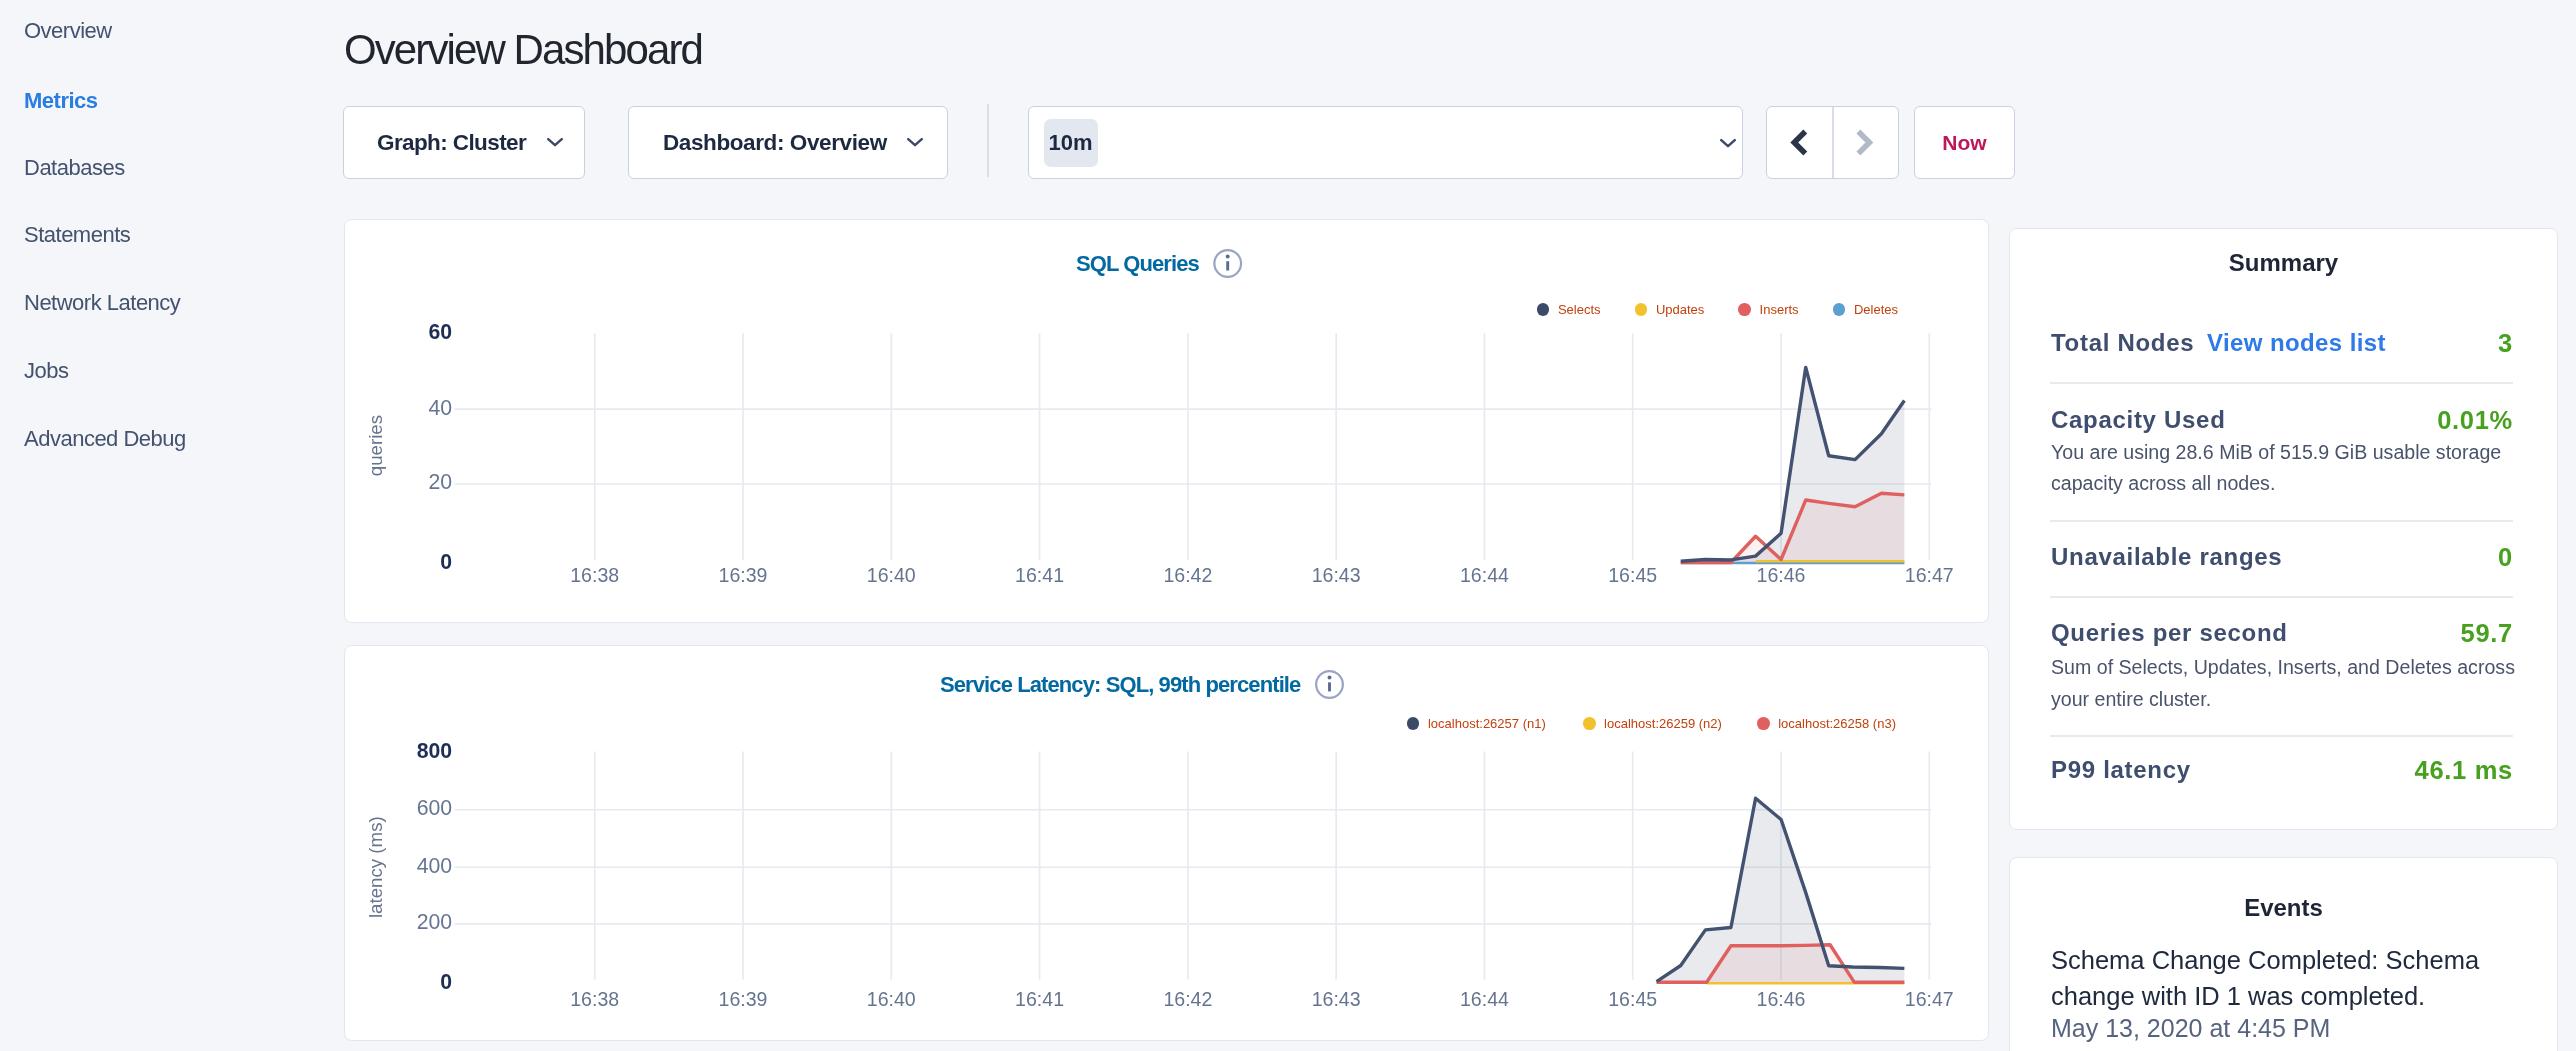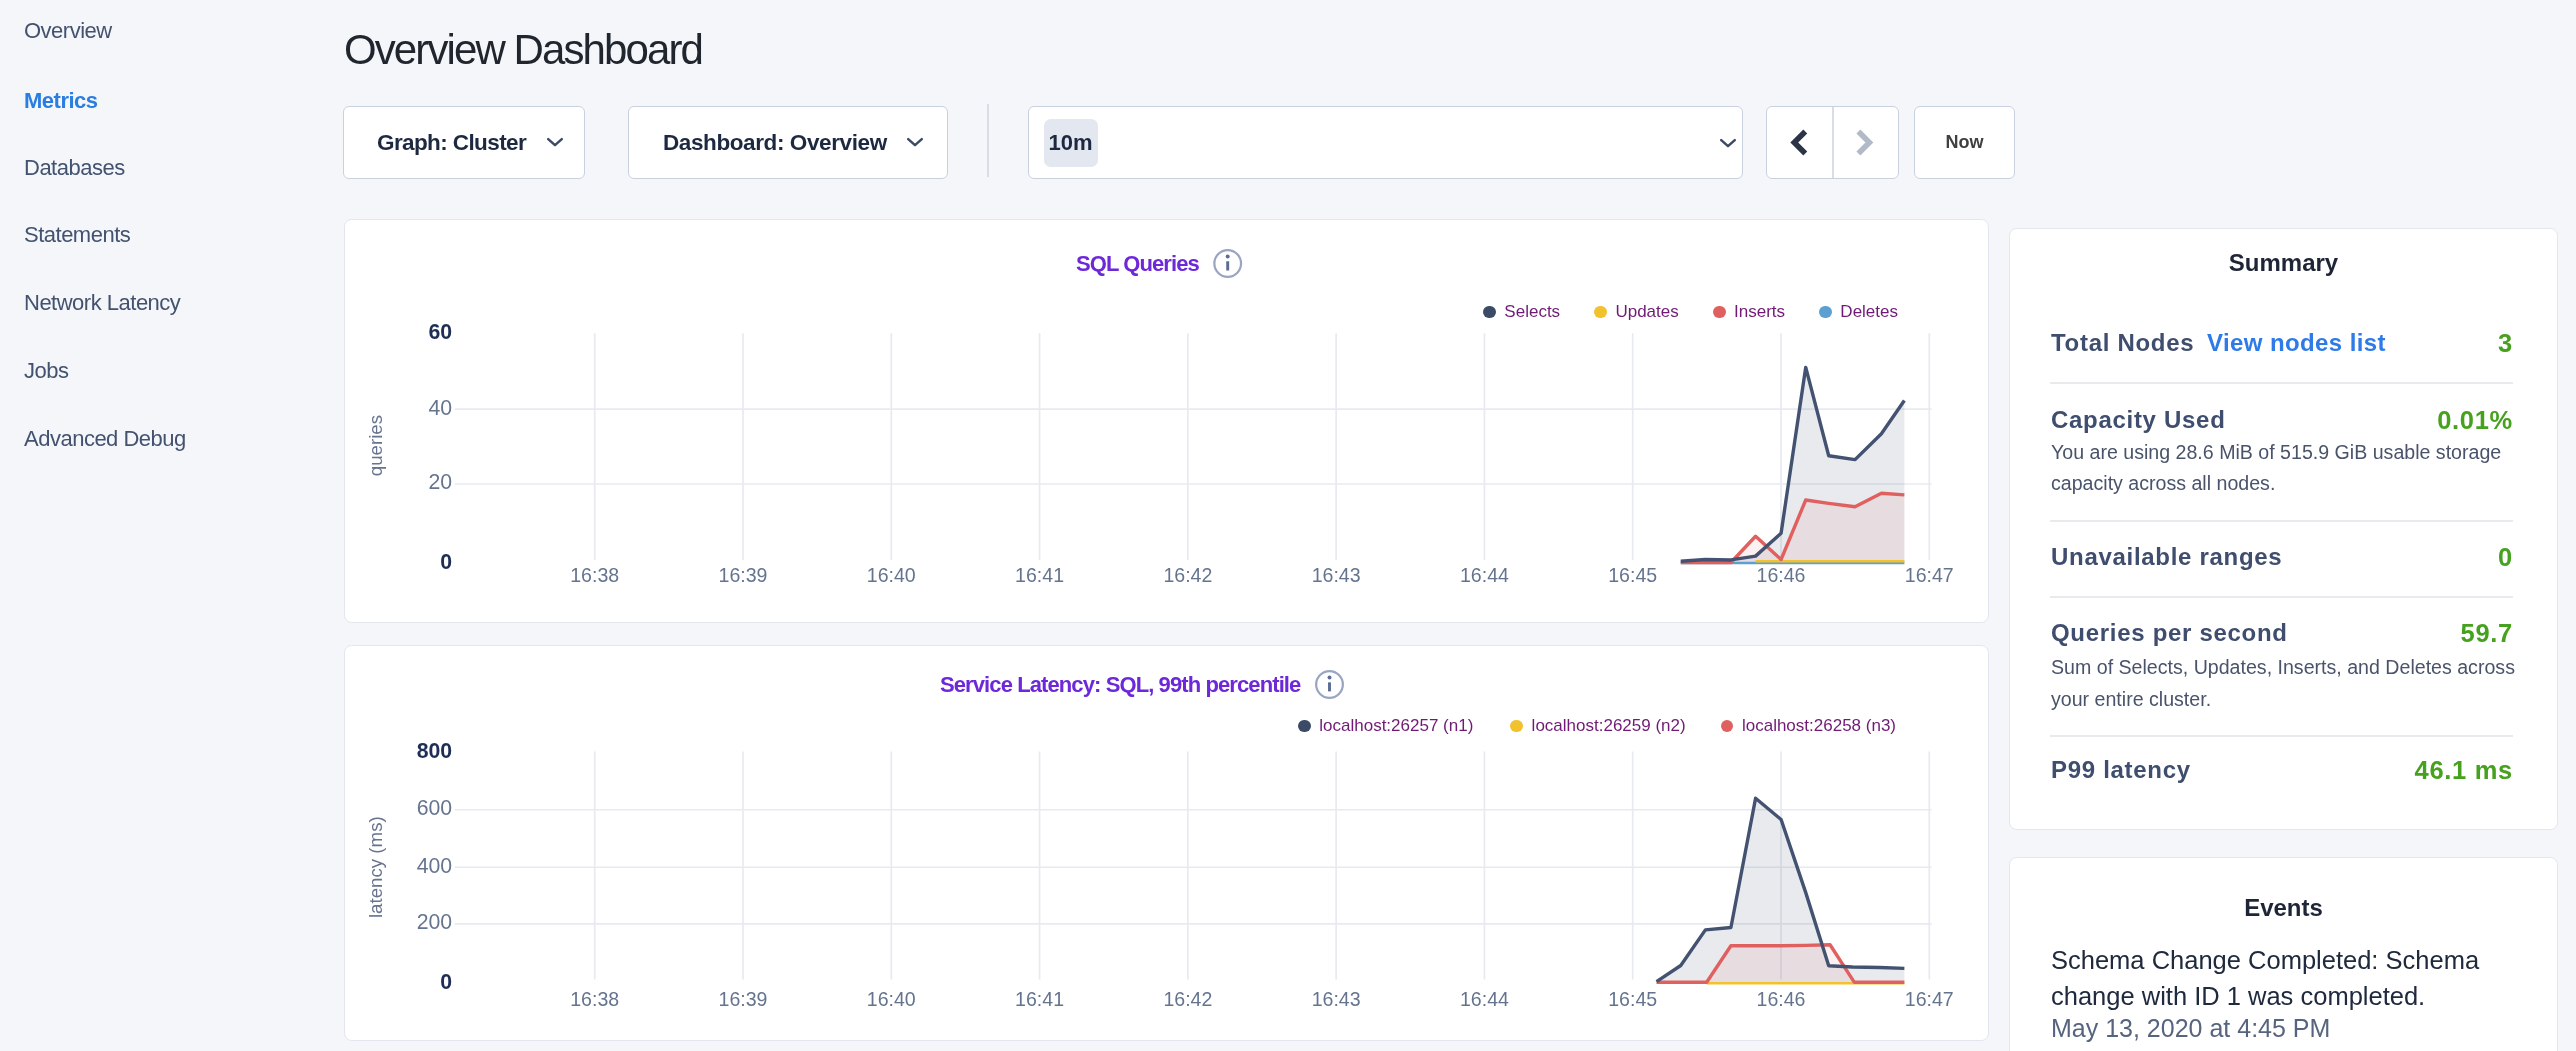--- a/index.html
+++ b/index.html
@@ -20,27 +20,27 @@
   font-size:22.5px; font-weight:bold; color:#1d2940; white-space:nowrap;
 }
 .chev { width:18px; height:10.2px; }
 .card {
   position:absolute; background:#fff;
   border:1.7px solid #e3e6ee; border-radius:7.7px;
 }
 .chart-title {
   position:absolute; left:0; width:100%; display:flex; justify-content:center;
   align-items:center; gap:13.6px;
-  font-size:22px; font-weight:bold; color:#6d28d9; letter-spacing:-0.9px;
+  font-size:22px; font-weight:bold; color:#0369a1; letter-spacing:-0.9px;
 }
 .legend { position:absolute; display:flex; align-items:center; }
 .legend .it { display:flex; align-items:center; margin-left:34px; }
 .legend .it:first-child { margin-left:0; }
 .legend .dot { width:12.8px; height:12.8px; border-radius:50%; margin-right:8.5px; flex:none; }
-.legend .lb { font-size:17px; color:#701a75; }
+.legend .lb { font-size:13px; color:#c2410c; }
 .sum-label { position:absolute; left:41px; font-size:24px; font-weight:bold; color:#3f4e6e; letter-spacing:0.7px; white-space:nowrap; }
 .sum-value { position:absolute; right:44px; font-size:25.5px; font-weight:bold; color:#46a11e; letter-spacing:0.7px; white-space:nowrap; }
 .sum-desc { position:absolute; left:41px; font-size:19.6px; color:#49536a; white-space:nowrap; }
 .sum-div { position:absolute; left:40px; right:44px; height:1.7px; background:#e8eaee; }
 .card-h { position:absolute; left:0; width:100%; text-align:center; font-size:24px; font-weight:bold; color:#1e2536; }
 </style>
 </head>
 <body>
 
 <div class="nav-item" style="top:18px;">Overview</div>
@@ -79,21 +79,21 @@
       </svg>
   </div>
   <div style="width:1.7px; height:100%; background:#d9dde8;"></div>
   <div style="width:62px; height:100%; display:flex; align-items:center; justify-content:center;">
     <svg width="18.7" height="29" viewBox="0 0 22 34">
         <path d="M4 4 L17 17 L4 30" fill="none" stroke="#b3bac7" stroke-width="6.5" stroke-linejoin="miter"></path>
       </svg>
   </div>
 </div>
 <div class="tbtn" style="left:1914px; width:101px; justify-content:center; padding-left:0;">
-  <span style="color:#404040; font-size:18px;">Now</span>
+  <span style="color:#be185d; font-size:21px;">Now</span>
 </div>
 
 <div id="chart1" class="card" style="left:344px; top:219px; width:1645px; height:404px;">
   <div class="chart-title" style="top:28px; transform:translateX(-6.8px);">
     <span>SQL Queries</span>
     <svg width="31" height="31" viewBox="0 0 36 36">
         <circle cx="18" cy="18" r="15.5" fill="none" stroke="#9aa5c4" stroke-width="2.6"></circle>
         <line x1="18" y1="15.5" x2="18" y2="26" stroke="#5b6b92" stroke-width="3.4"></line>
         <circle cx="18" cy="9.8" r="2.3" fill="#5b6b92"></circle>
       </svg>

